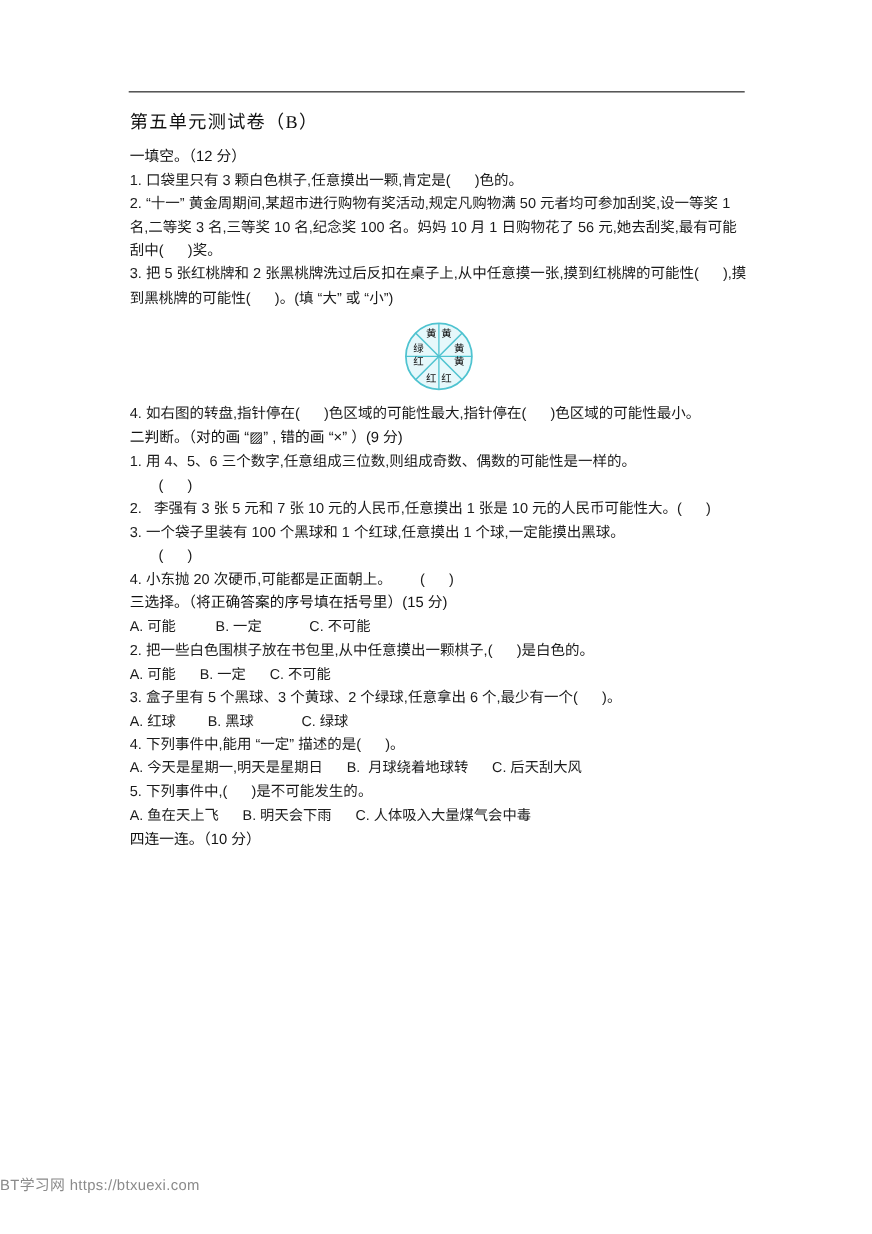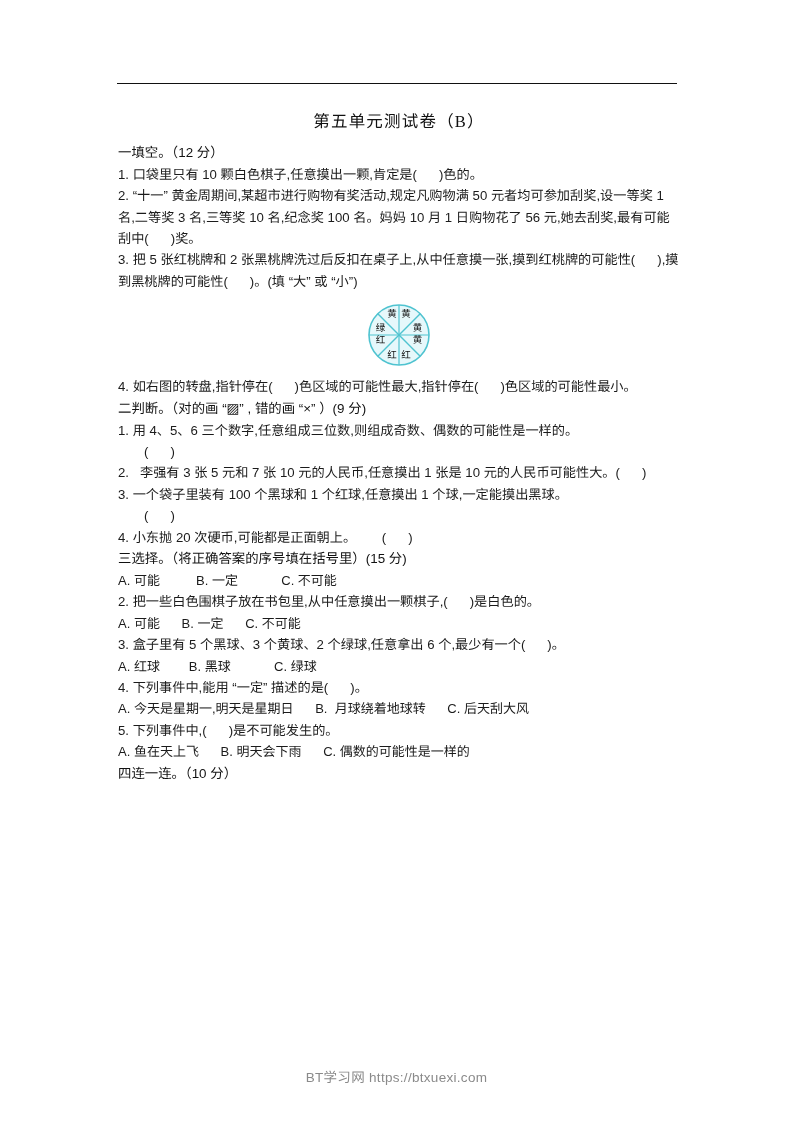--- a/index.html
+++ b/index.html
@@ -37,25 +37,24 @@
 
   
   .doc {
     position: absolute;
     left: 118px;
     top: 94px;
     width: 562px;
   }
 
   .title {
-    text-align: center;
     font-size: 16.5px;
     letter-spacing: 1.2px;
     line-height: 1.5;
-    margin: 16px 0 7px 0;
+    margin: 5px 0 7px 0;
     font-family: "Liberation Serif", "DejaVu Serif", serif;
     color: #111;
   }
 
   
   .line {
     font-size: 13.2px;
     line-height: 21.4px;
     color: #1b1b1b;
     font-family: "Liberation Sans", "DejaVu Sans", sans-serif;
@@ -94,40 +93,40 @@
     position: relative;
   }
   .spinner svg { display: block; }
 
   
   .watermark {
     position: absolute;
     left: 0;
     top: 1066px;
     width: 793px;
-    text-align: center;
+    text-align: left;
     font-size: 13.5px;
     color: #8a8a8a;
     font-family: "Liberation Sans", "DejaVu Sans", sans-serif;
     letter-spacing: 0.3px;
   }
 </style>
 </head>
 <body>
 
 <div class="page">
 
   <div class="top-rule"></div>
 
   <div class="doc">
 
     <div class="title">第五单元测试卷（B）</div>
 
     <div class="sec-head para">一填空。（12 分）</div>
-    <div class="line para">1. 口袋里只有 10 颗白色棋子,任意摸出一颗,肯定是(      )色的。</div>
+    <div class="line para">1. 口袋里只有 3 颗白色棋子,任意摸出一颗,肯定是(      )色的。</div>
     <div class="line para">2. “十一” 黄金周期间,某超市进行购物有奖活动,规定凡购物满 50 元者均可参加刮奖,设一等奖 1 名,二等奖 3 名,三等奖 10 名,纪念奖 100 名。妈妈 10 月 1 日购物花了 56 元,她去刮奖,最有可能刮中(      )奖。</div>
     <div class="line para">3. 把 5 张红桃牌和 2 张黑桃牌洗过后反扣在桌子上,从中任意摸一张,摸到红桃牌的可能性(      ),摸到黑桃牌的可能性(      )。(填 “大” 或 “小”)</div>
 
     <div class="figure-wrap">
       <div class="spinner">
         <svg width="64" height="64" viewBox="0 0 64 64" aria-hidden="true">
           <circle cx="32" cy="32" r="30" fill="#e6f8fb" stroke="#4fc3d0" stroke-width="1.6"></circle>
           <line x1="10.8" y1="10.8" x2="53.2" y2="53.2" stroke="#4fc3d0" stroke-width="1.4"></line>
           <line x1="53.2" y1="10.8" x2="10.8" y2="53.2" stroke="#4fc3d0" stroke-width="1.4"></line>
           <line x1="32" y1="2" x2="32" y2="62" stroke="#4fc3d0" stroke-width="1.2"></line>
@@ -158,21 +157,21 @@
 
     <div class="sec-head para">三选择。（将正确答案的序号填在括号里）(15 分)</div>
     <div class="opt-line para">A. 可能          B. 一定            C. 不可能</div>
     <div class="line para">2. 把一些白色围棋子放在书包里,从中任意摸出一颗棋子,(      )是白色的。</div>
     <div class="opt-line para">A. 可能      B. 一定      C. 不可能</div>
     <div class="line para">3. 盒子里有 5 个黑球、3 个黄球、2 个绿球,任意拿出 6 个,最少有一个(      )。</div>
     <div class="opt-line para">A. 红球        B. 黑球            C. 绿球</div>
     <div class="line para">4. 下列事件中,能用 “一定” 描述的是(      )。</div>
     <div class="opt-line para">A. 今天是星期一,明天是星期日      B.  月球绕着地球转      C. 后天刮大风</div>
     <div class="line para">5. 下列事件中,(      )是不可能发生的。</div>
-    <div class="opt-line para">A. 鱼在天上飞      B. 明天会下雨      C. 偶数的可能性是一样的</div>
+    <div class="opt-line para">A. 鱼在天上飞      B. 明天会下雨      C. 人体吸入大量煤气会中毒</div>
 
     <div class="sec-head para">四连一连。（10 分）</div>
 
   </div>
 
   <div class="watermark">BT学习网 https://btxuexi.com</div>
 
 </div>
 
 </body></html>

